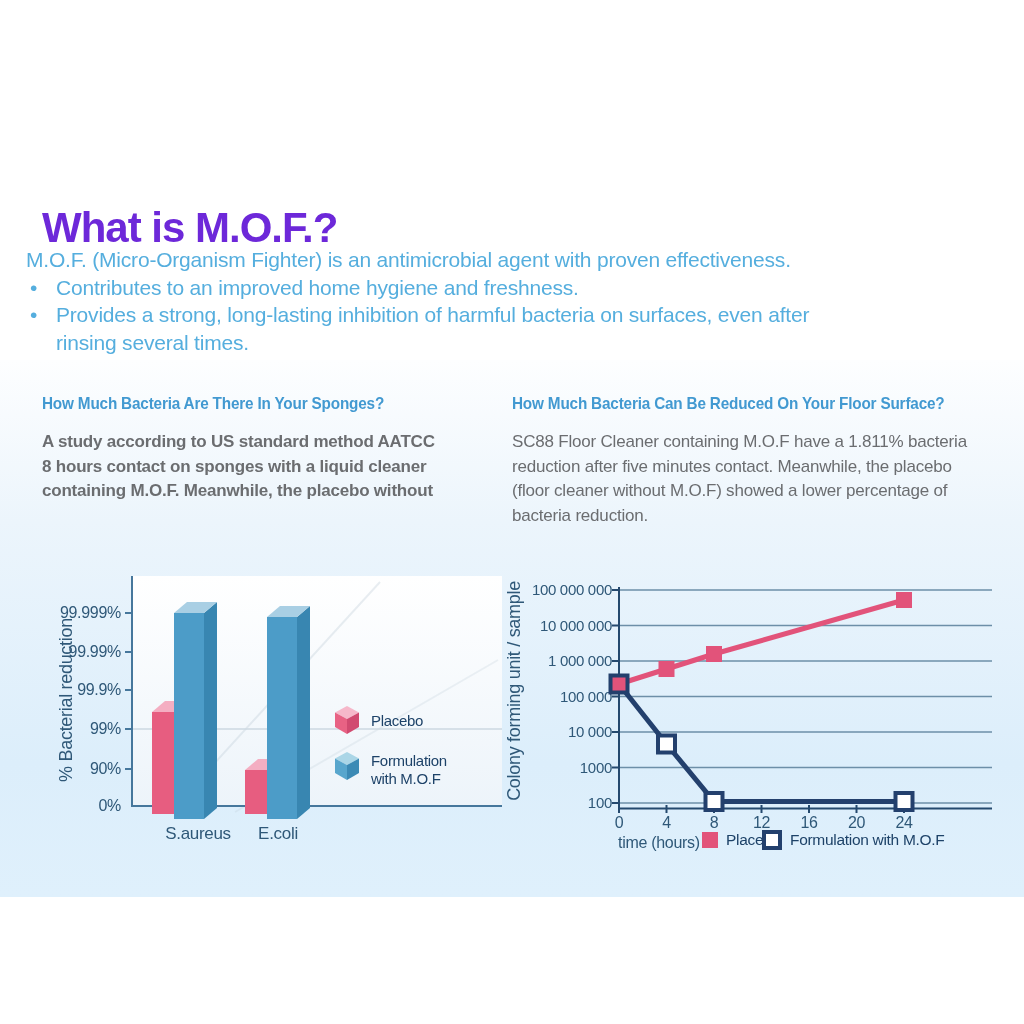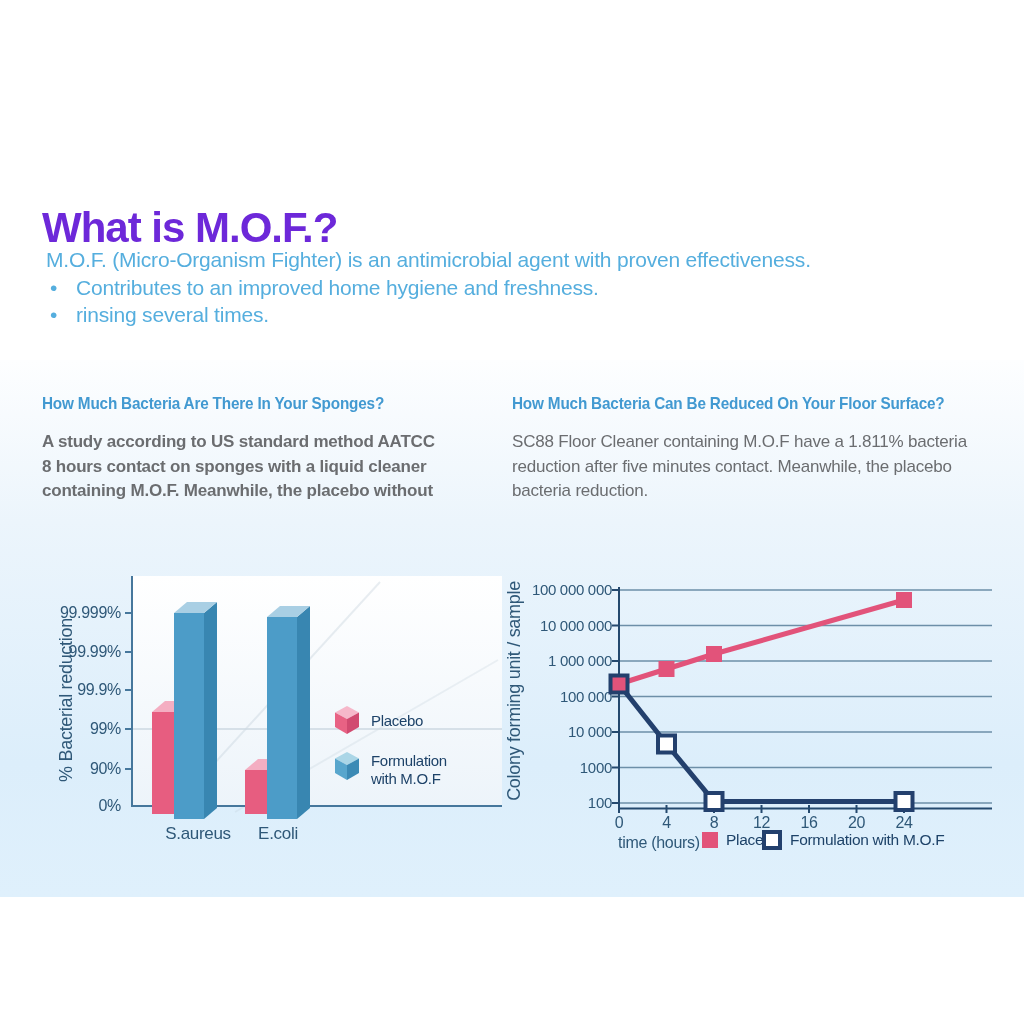--- a/index.html
+++ b/index.html
@@ -2,21 +2,21 @@
 <html><head>
 <meta charset="utf-8">
 <style>
   html,body{margin:0;padding:0;background:#fff;}
   .canvas{position:relative;width:1024px;height:1024px;background:#ffffff;
           font-family:"Liberation Sans",sans-serif;overflow:hidden;}
   .band{position:absolute;left:0;top:360px;width:1024px;height:537px;
         background:linear-gradient(180deg,#fdfeff 0%,#ecf5fc 30%,#dceefb 75%,#dff0fc 100%);}
   .page-title{position:absolute;left:42px;top:176px;font-size:42px;font-weight:bold;
               color:#6d28d9;letter-spacing:-1px;white-space:nowrap;}
-  .intro{position:absolute;left:46px;top:246px;width:930px;color:#55aede;
+  .intro{position:absolute;left:26px;top:246px;width:930px;color:#55aede;
          font-size:21px;line-height:27.5px;letter-spacing:-0.2px;}
   .intro .lead{margin-bottom:0;}
   .bullet{position:relative;padding-left:30px;}
   .bullet .dot{position:absolute;left:4px;top:0;}
   .col-heading{position:absolute;top:394px;font-size:17px;font-weight:bold;color:#4299d1;
                transform:scaleX(0.9);transform-origin:0 0;white-space:nowrap;letter-spacing:-0.2px;}
   .col-body{position:absolute;top:430px;font-size:17px;color:#6b6d70;line-height:24.5px;
             letter-spacing:-0.2px;}
   .chart{position:absolute;}
   svg text{font-family:"Liberation Sans",sans-serif;letter-spacing:-0.3px;}
@@ -30,35 +30,37 @@
   <h1 class="page-title">What is M.O.F.?</h1>
 
   <div class="intro">
     <div class="lead">M.O.F. (Micro-Organism Fighter) is an antimicrobial agent with proven effectiveness.</div>
     <div class="bullet">
       <span class="dot">•</span>
       <div>Contributes to an improved home hygiene and freshness.</div>
     </div>
     <div class="bullet">
       <span class="dot">•</span>
+      <div>Provides a strong, long-lasting  inhibition of harmful bacteria on surfaces, even after</div>
       <div>rinsing several times.</div>
     </div>
   </div>
 
   <div class="col-heading" style="left:42px;">How Much Bacteria Are There In Your Sponges?</div>
   <div class="col-body" style="left:42px;width:420px;font-weight:bold;">
     <div>A study according to US standard method AATCC</div>
     <div>8 hours contact on sponges with a liquid cleaner</div>
     <div>containing M.O.F. Meanwhile, the placebo without</div>
   </div>
 
   <div class="col-heading" style="left:512px;">How Much Bacteria Can Be Reduced On Your Floor Surface?</div>
   <div class="col-body" style="left:512px;width:490px;">
     <div>SC88 Floor Cleaner containing M.O.F have a 1.811% bacteria</div>
     <div>reduction after five minutes contact. Meanwhile, the placebo</div>
+    <div>(floor cleaner without M.O.F) showed a lower percentage of</div>
     <div>bacteria reduction.</div>
   </div>
 
   <svg class="chart" style="left:20px;top:560px;" width="492" height="320" viewBox="0 0 492 320">
     <defs>
       <linearGradient id="panelGrad" x1="0" y1="0" x2="0" y2="1">
         <stop offset="0" stop-color="#ffffff"></stop>
         <stop offset="1" stop-color="#edf4fa"></stop>
       </linearGradient>
     </defs>

